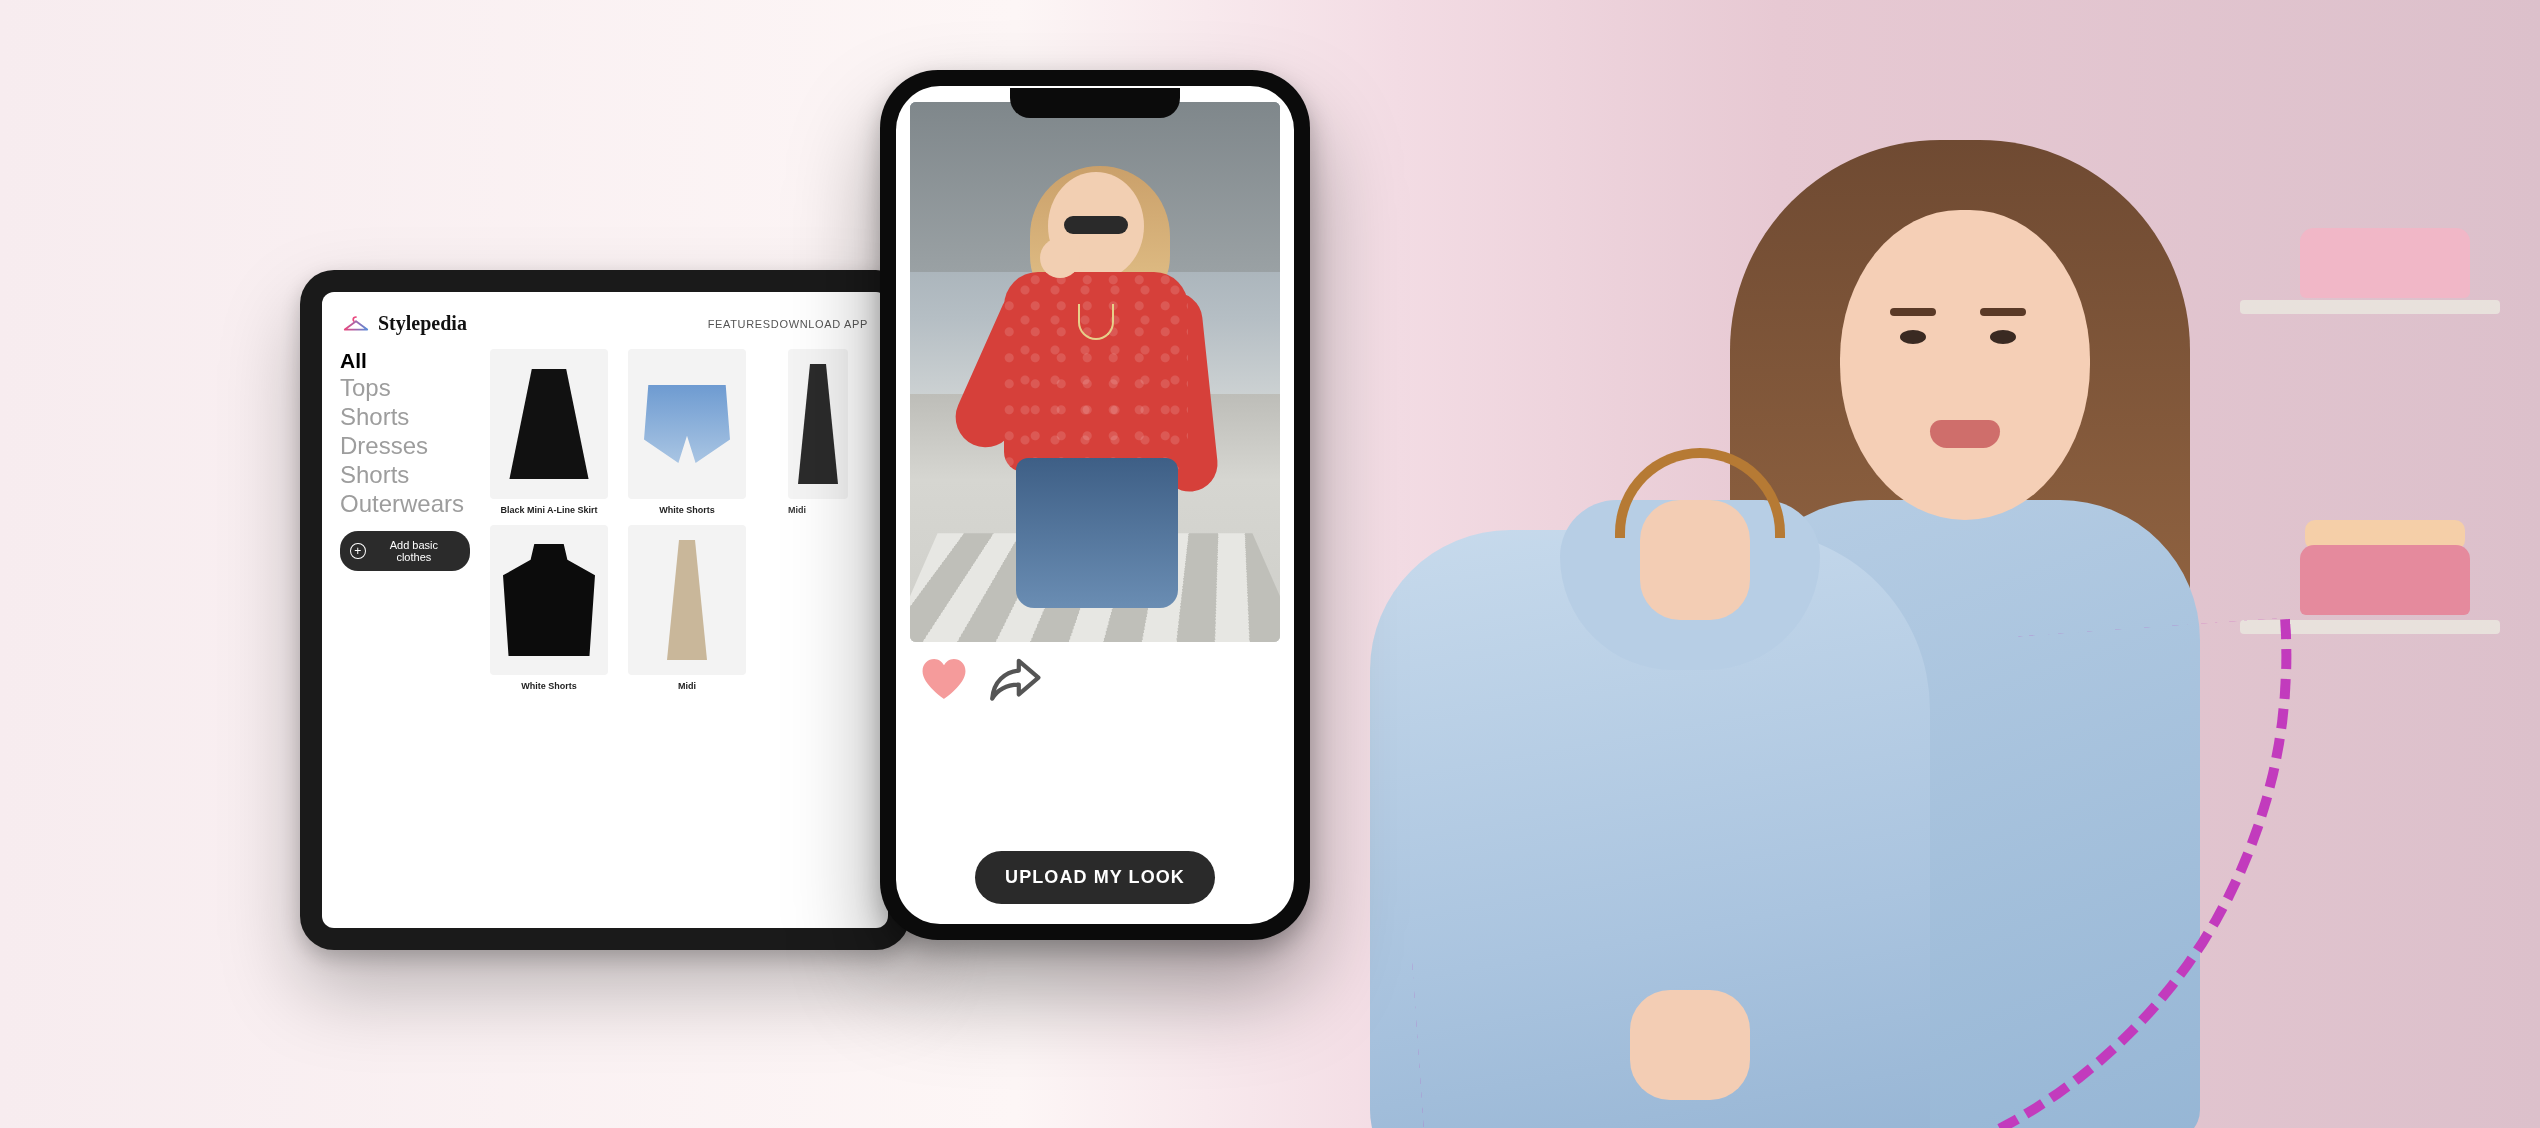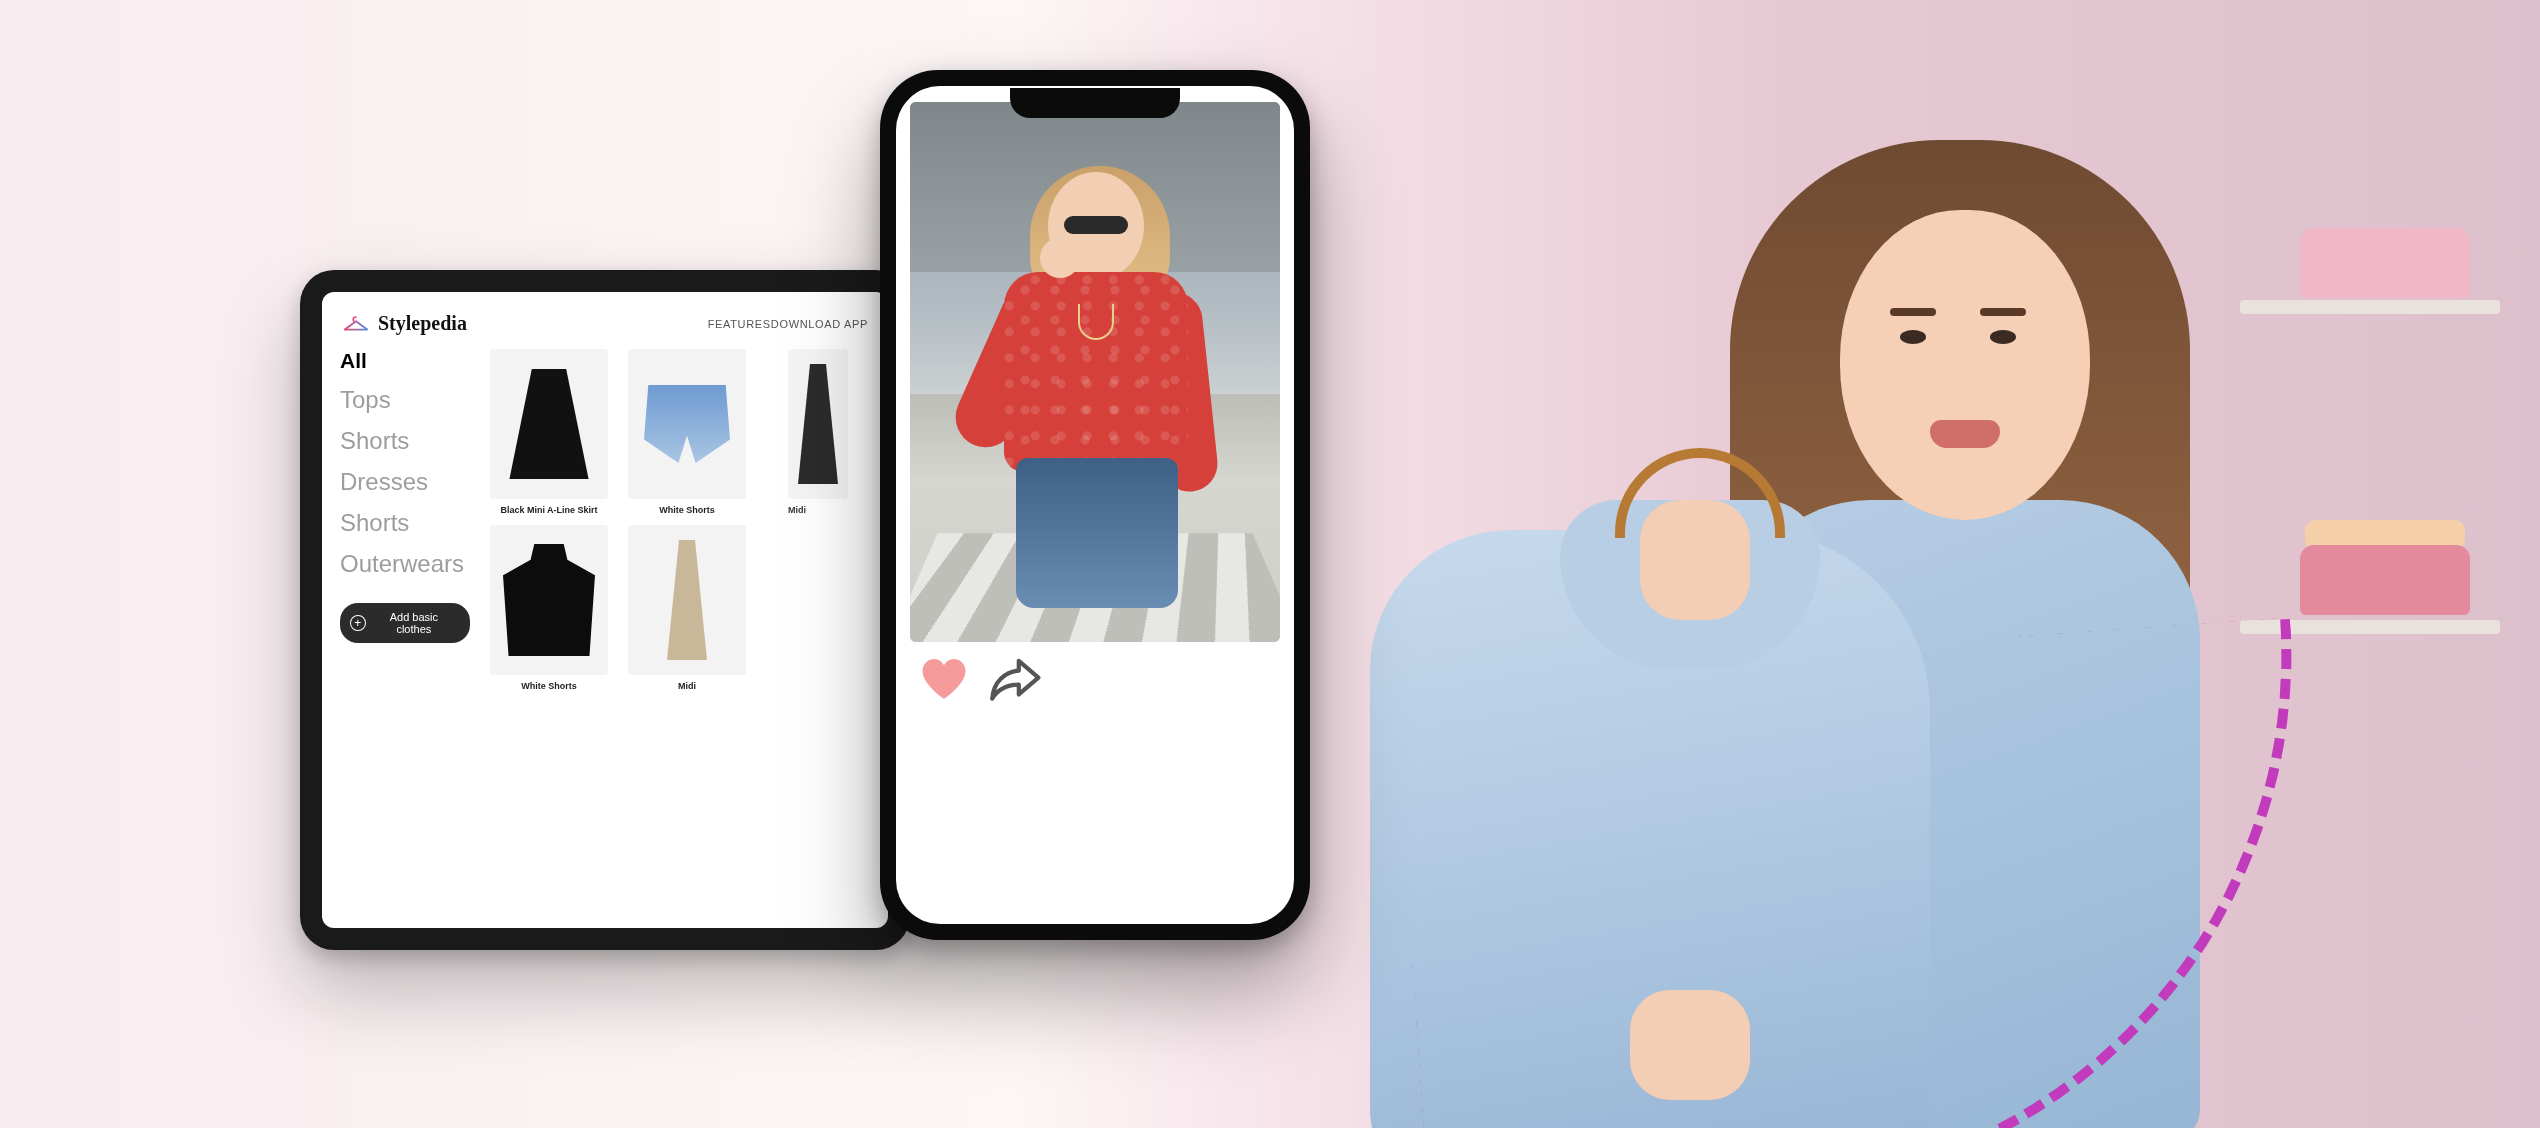--- a/index.html
+++ b/index.html
@@ -146,21 +146,21 @@
   }
   .tab-header{
     display:flex; align-items:center; justify-content:space-between;
     padding: 2px 2px 14px 2px;
   }
   .brand { display:flex; align-items:center; gap:8px; }
   .brand-name{ font-family: Georgia, 'Times New Roman', serif; font-weight:700; font-size:20px; color:#111;}
   .hanger-logo{ width:28px; height:20px; }
   .tab-nav{ display:flex; font-size:11px; letter-spacing:.06em; color:#555;}
   .tab-body{ display:flex; gap:12px; }
-  .sidebar{ width:130px; display:flex; flex-direction:column; gap:13px; }
+  .sidebar{ width:130px; display:flex; flex-direction:column; gap:1px; }
   .cat{ font-size:24px; font-weight:400; color:#9d9d9d; cursor:pointer;}
   .cat.active{ color:#000; font-size:21px; font-weight:800;}
   .add-btn{
     margin-top:12px;
     background:#2b2b2b; color:#fff;
     font-size:11px;
     border:none; border-radius:18px;
     padding:8px 14px 8px 10px;
     display:inline-flex; align-items:center; gap:6px;
     cursor:pointer;
@@ -394,14 +394,17 @@
 
     <div class="actions">
       <svg class="heart" viewBox="0 0 32 30">
         <path d="M16 28S2 18.5 2 9.9C2 5 5.7 2 9.6 2c3 0 5 1.8 6.4 4 1.4-2.2 3.4-4 6.4-4C26.3 2 30 5 30 9.9 30 18.5 16 28 16 28z" fill="#f59b9b"></path>
       </svg>
       <svg class="share" viewBox="0 0 40 32">
         <path d="M22 3l14 12-14 12v-7c-9 0-15 3.5-19 10 1-12 9-19 19-20V3z" fill="none" stroke="#555" stroke-width="3" stroke-linejoin="round" stroke-linecap="round"></path>
       </svg>
     </div>
 
+    <button class="upload">
+      <span>UPLOAD MY LOOK</span>
+    </button>
   </div>
 </div>
 
 </body></html>

